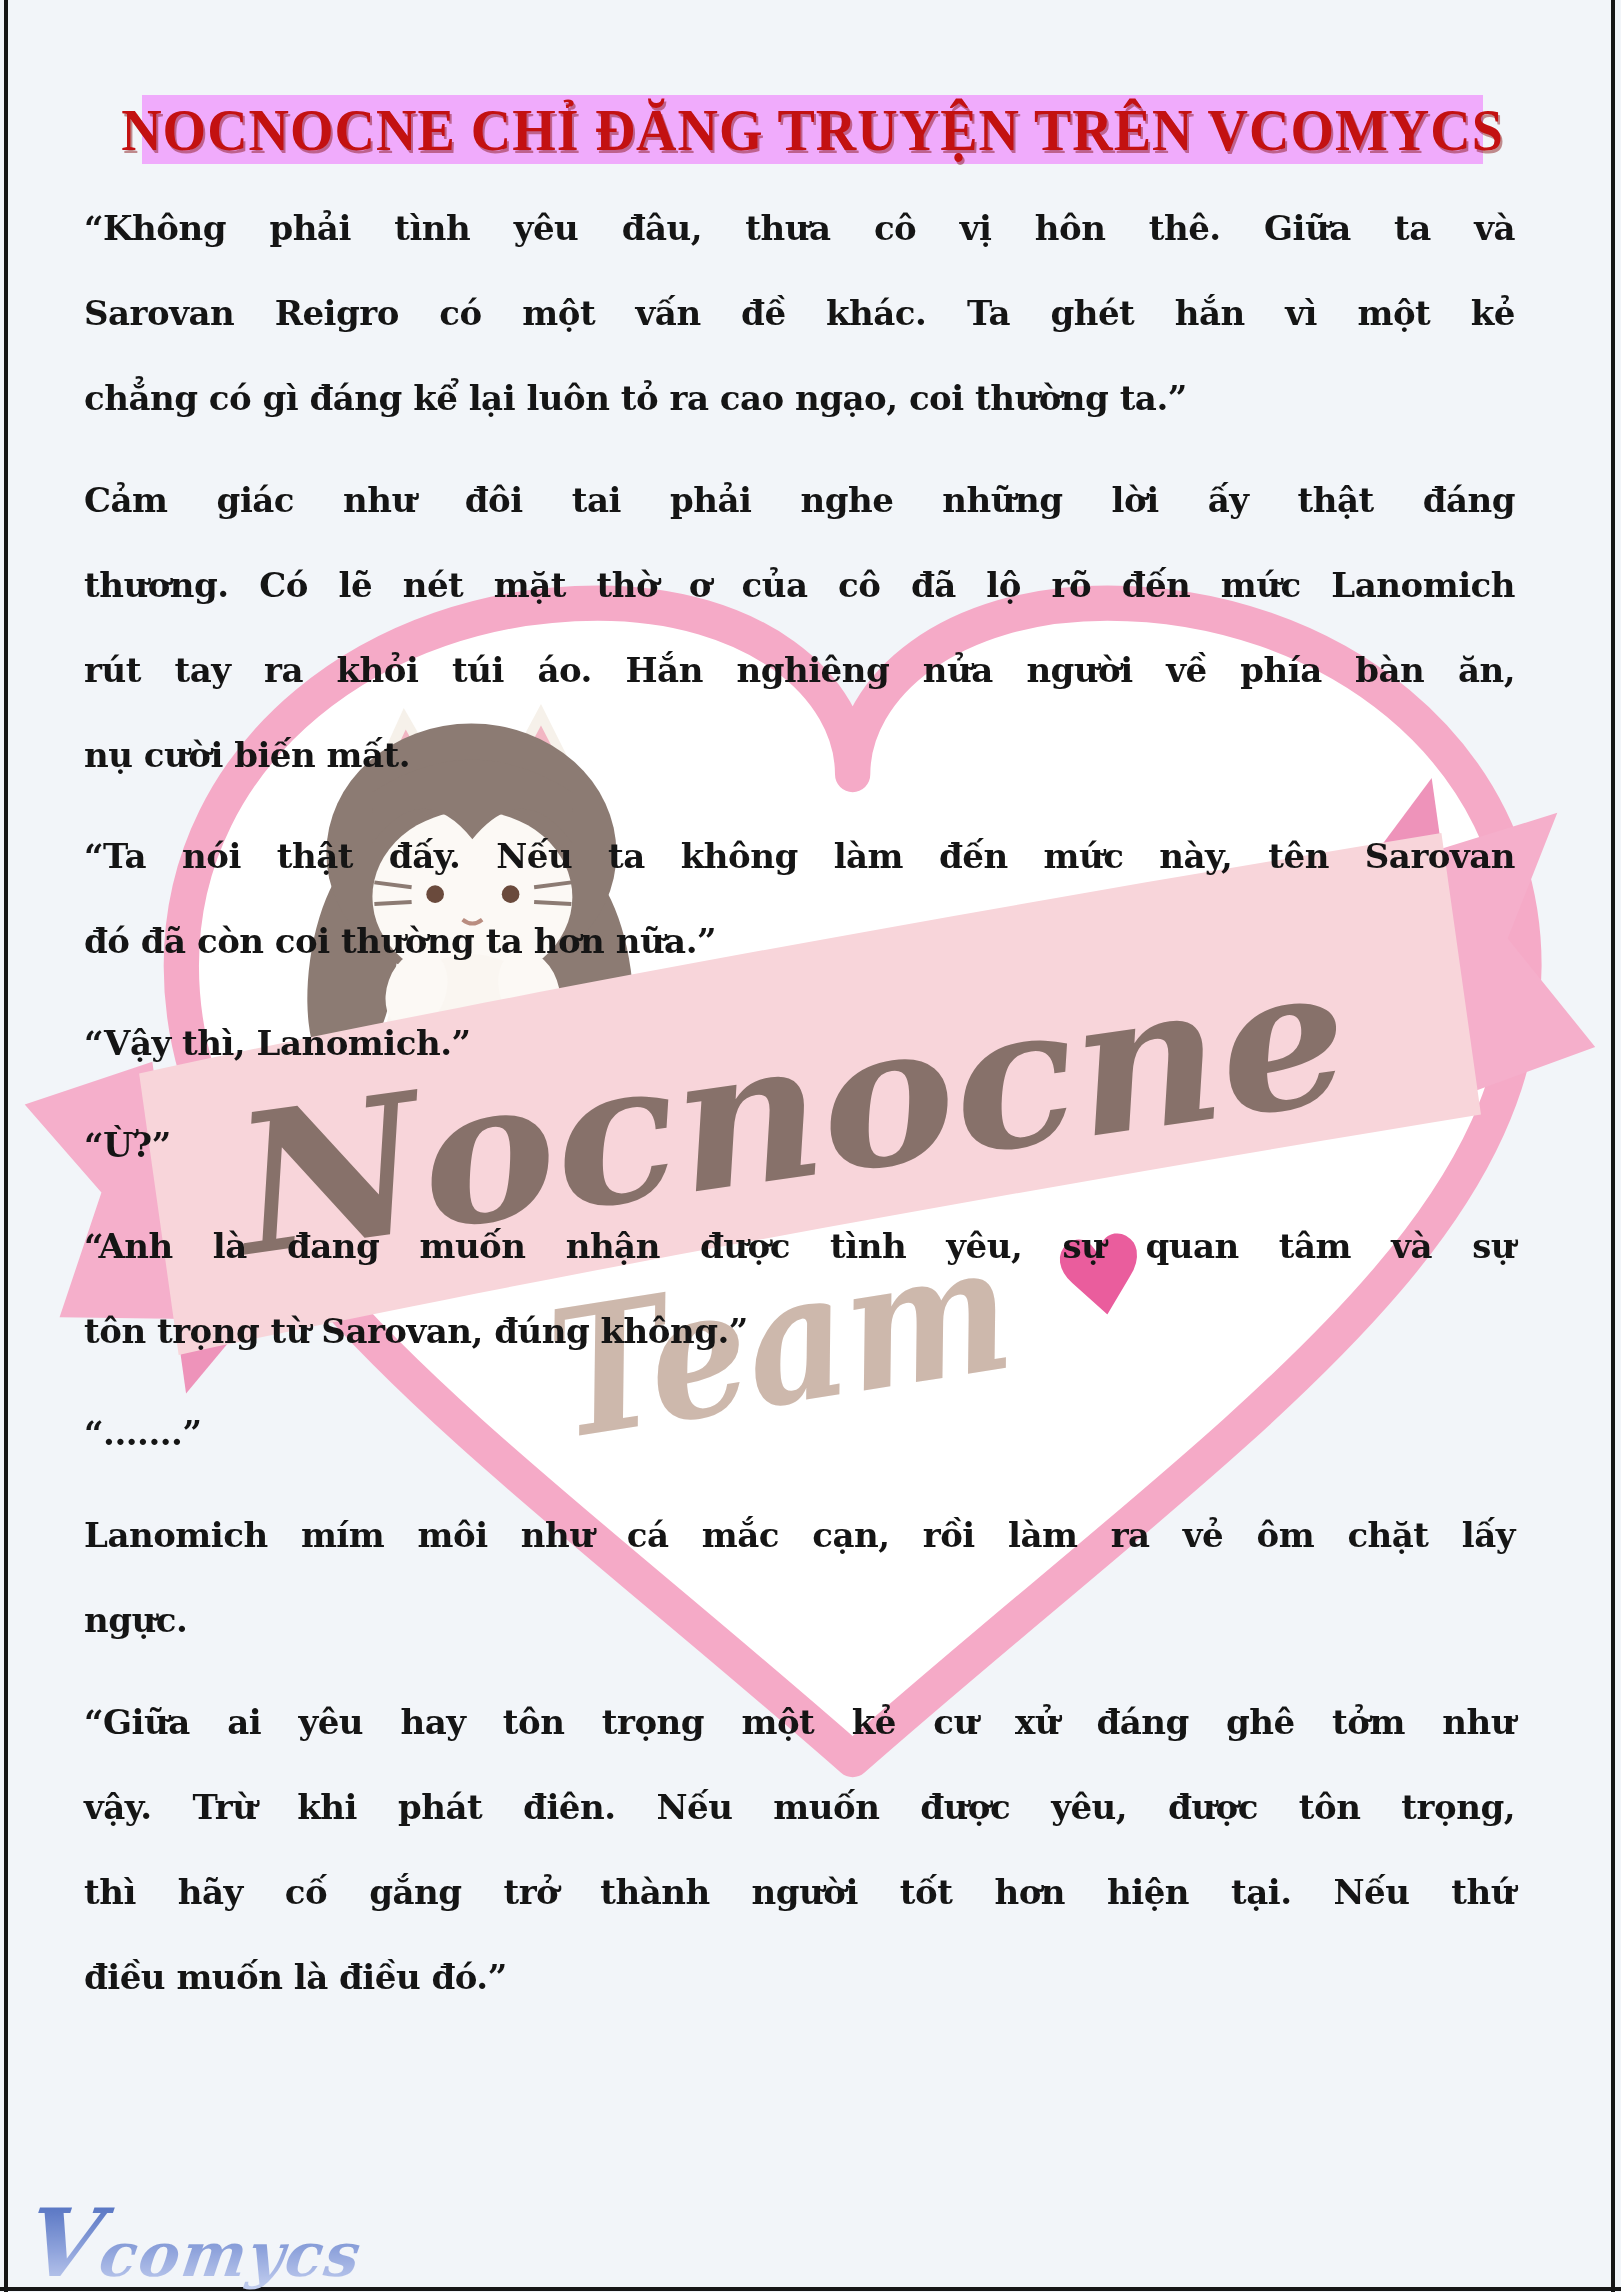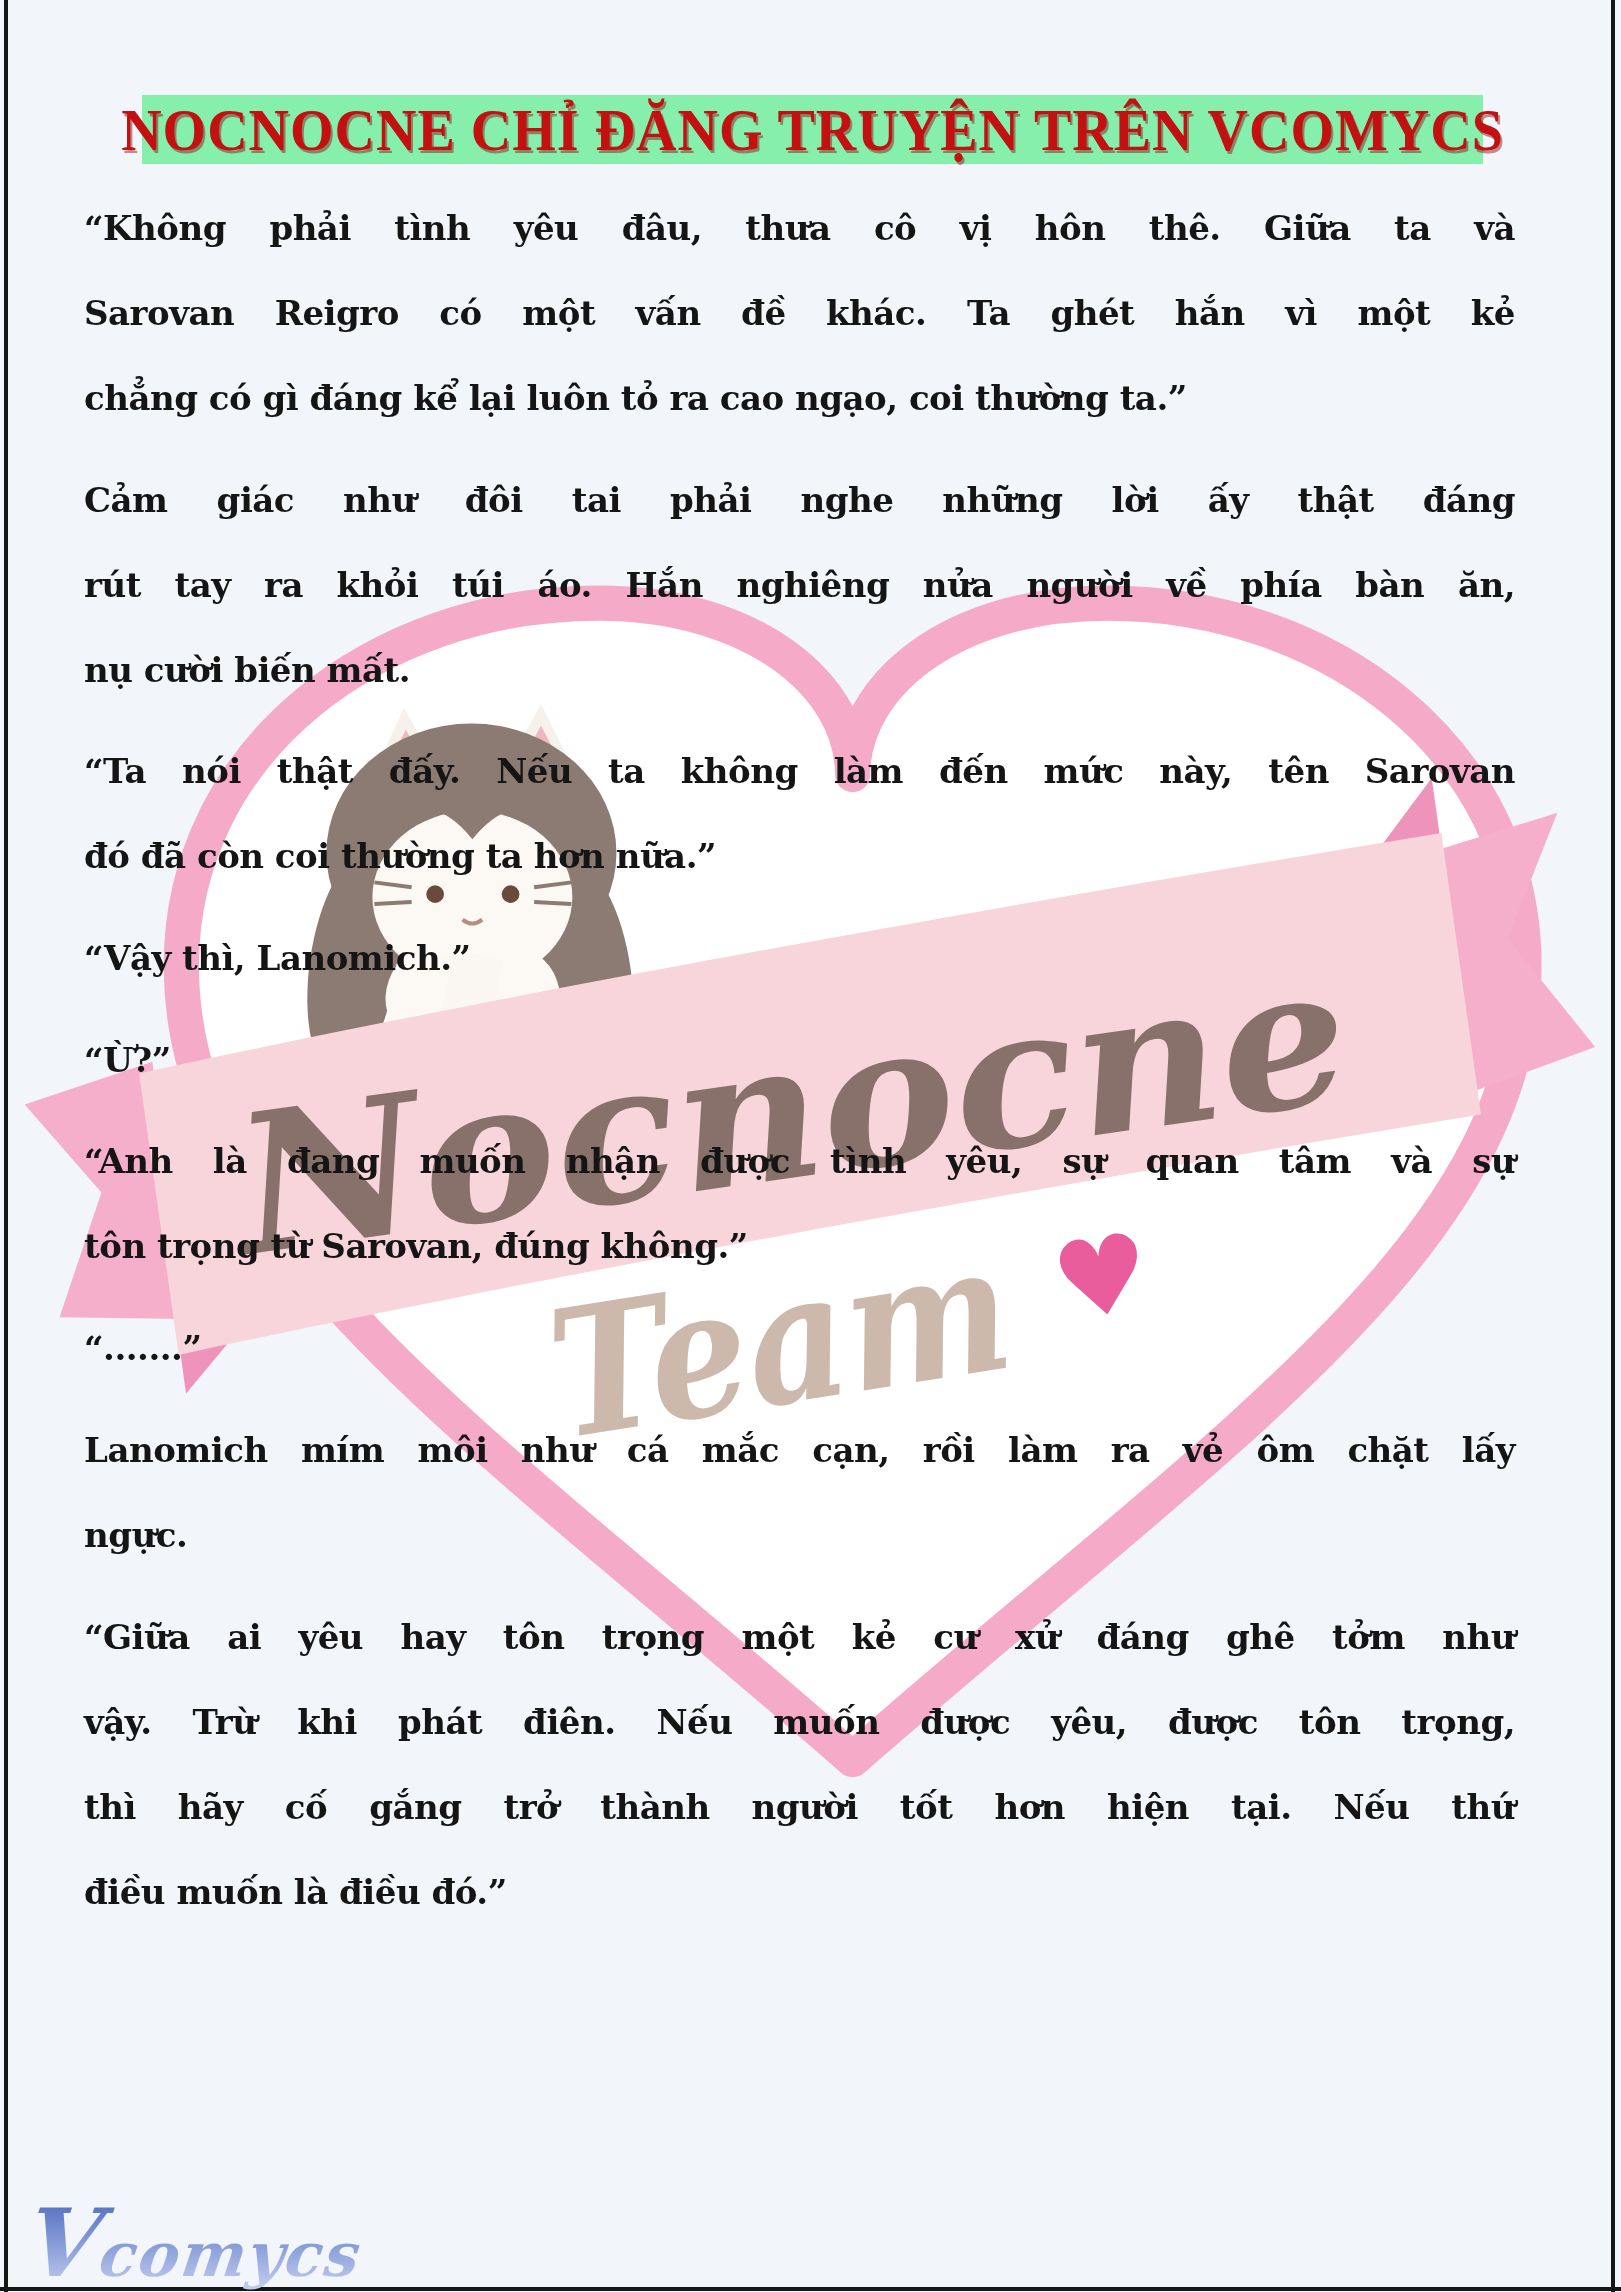--- a/index.html
+++ b/index.html
@@ -15,21 +15,21 @@
   .edge-left{left:3.9px;top:0;width:3.9px;height:2293px;}
   .edge-right{left:1611px;top:0;width:3.9px;height:2293px;}
   .edge-bottom{left:0;top:2287px;width:1621px;height:3.9px;}
 
   
   .watermark{position:absolute;left:0;top:0;width:1621px;height:2293px;z-index:1;}
 
   
   .header-band{
     position:absolute;left:142px;top:95px;width:1341px;height:69px;
-    background:#86efac;
+    background:#f0abfc;
     display:flex;align-items:center;justify-content:center;
     z-index:3;
   }
   .header-band .header-text{
     font-family:"Liberation Serif", serif;
     font-weight:bold;
     font-size:56px;
     letter-spacing:1px;
     color:#c31111;
     text-shadow:2px 2.9px 0 rgba(128,8,8,.45);
@@ -132,20 +132,21 @@
   </div>
 
   <div class="body-text">
       <div class="para">
         <div class="line">“Không phải tình yêu đâu, thưa cô vị hôn thê. Giữa ta và</div>
         <div class="line">Sarovan Reigro có một vấn đề khác. Ta ghét hắn vì một kẻ</div>
         <div class="line last">chẳng có gì đáng kể lại luôn tỏ ra cao ngạo, coi thường ta.”</div>
       </div>
       <div class="para">
         <div class="line">Cảm giác như đôi tai phải nghe những lời ấy thật đáng</div>
+        <div class="line">thương. Có lẽ nét mặt thờ ơ của cô đã lộ rõ đến mức Lanomich</div>
         <div class="line">rút tay ra khỏi túi áo. Hắn nghiêng nửa người về phía bàn ăn,</div>
         <div class="line last">nụ cười biến mất.</div>
       </div>
       <div class="para">
         <div class="line">“Ta nói thật đấy. Nếu ta không làm đến mức này, tên Sarovan</div>
         <div class="line last">đó đã còn coi thường ta hơn nữa.”</div>
       </div>
       <div class="para">
         <div class="line last">“Vậy thì, Lanomich.”</div>
       </div>

